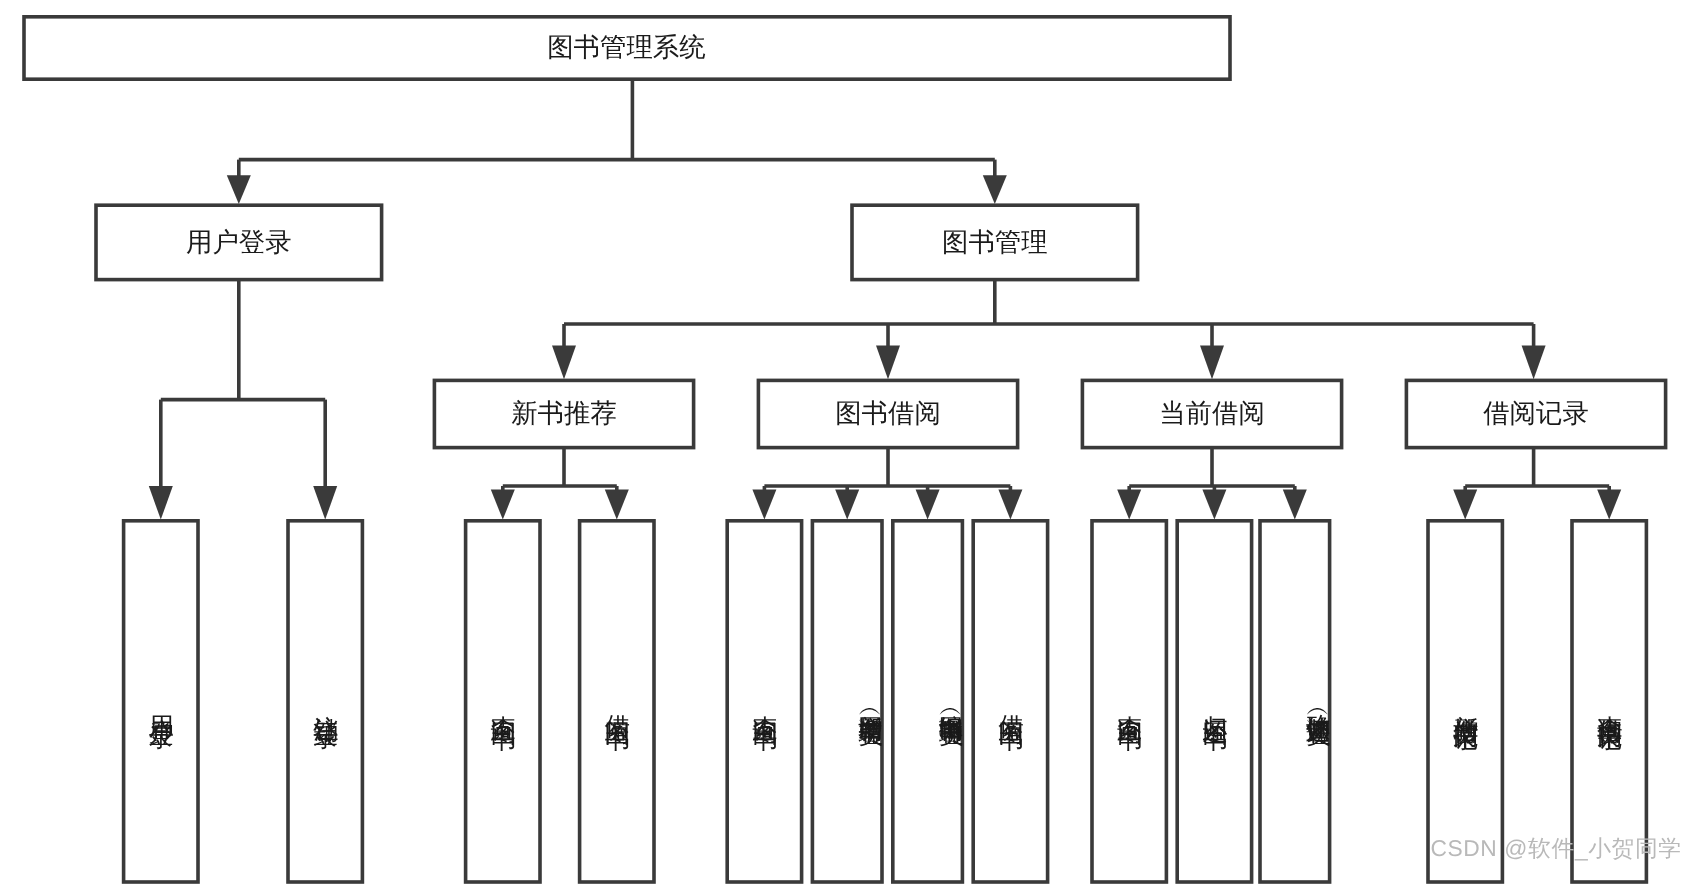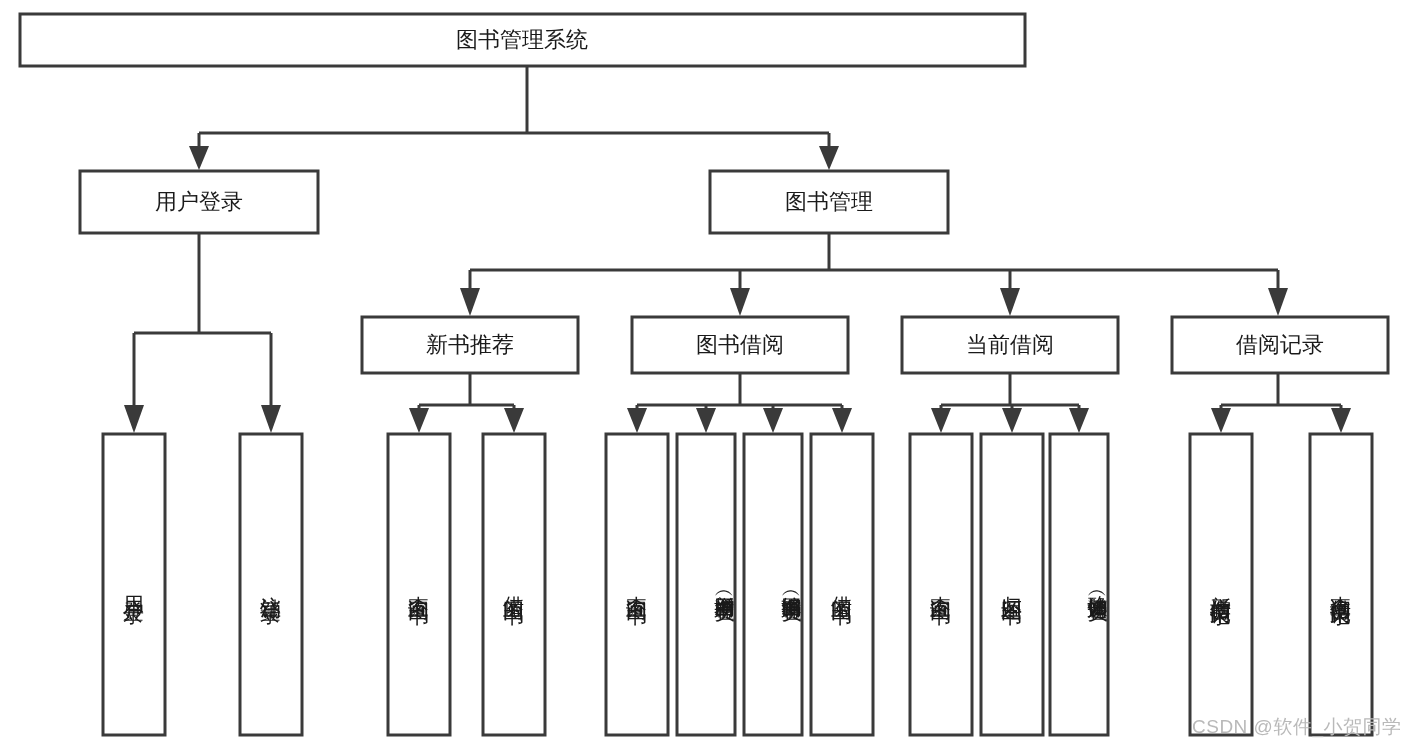--- a/index.html
+++ b/index.html
@@ -226,15 +226,15 @@
   <div class="node-label-v" style="left:910px; top:434px; width:62px; height:301px; display:flex; align-items:center; justify-content:center;">查询图书</div>
 
   <div class="node-label-v" style="left:981px; top:434px; width:62px; height:301px; display:flex; align-items:center; justify-content:center;">归还图书</div>
 
   <div class="node-label-v" style="left:1050px; top:434px; width:58px; height:301px; display:flex; align-items:flex-start; justify-content:center; font-size:20px; letter-spacing:1px;">确认归还（管理员）</div>
 
   <div class="node-label-v" style="left:1190px; top:434px; width:62px; height:301px; display:flex; align-items:center; justify-content:center; letter-spacing:2px;">新增借阅记录</div>
 
   <div class="node-label-v" style="left:1310px; top:434px; width:62px; height:301px; display:flex; align-items:center; justify-content:center; letter-spacing:2px;">查询借阅记录</div>
 
-  <div class="watermark" style="left:1192px; top:714px;">CSDN @软件_小贺同学</div>
+  <div class="watermark" style="left:1192px; top:694px;">CSDN @软件_小贺同学</div>
 
 </div>
 
 </body></html>

